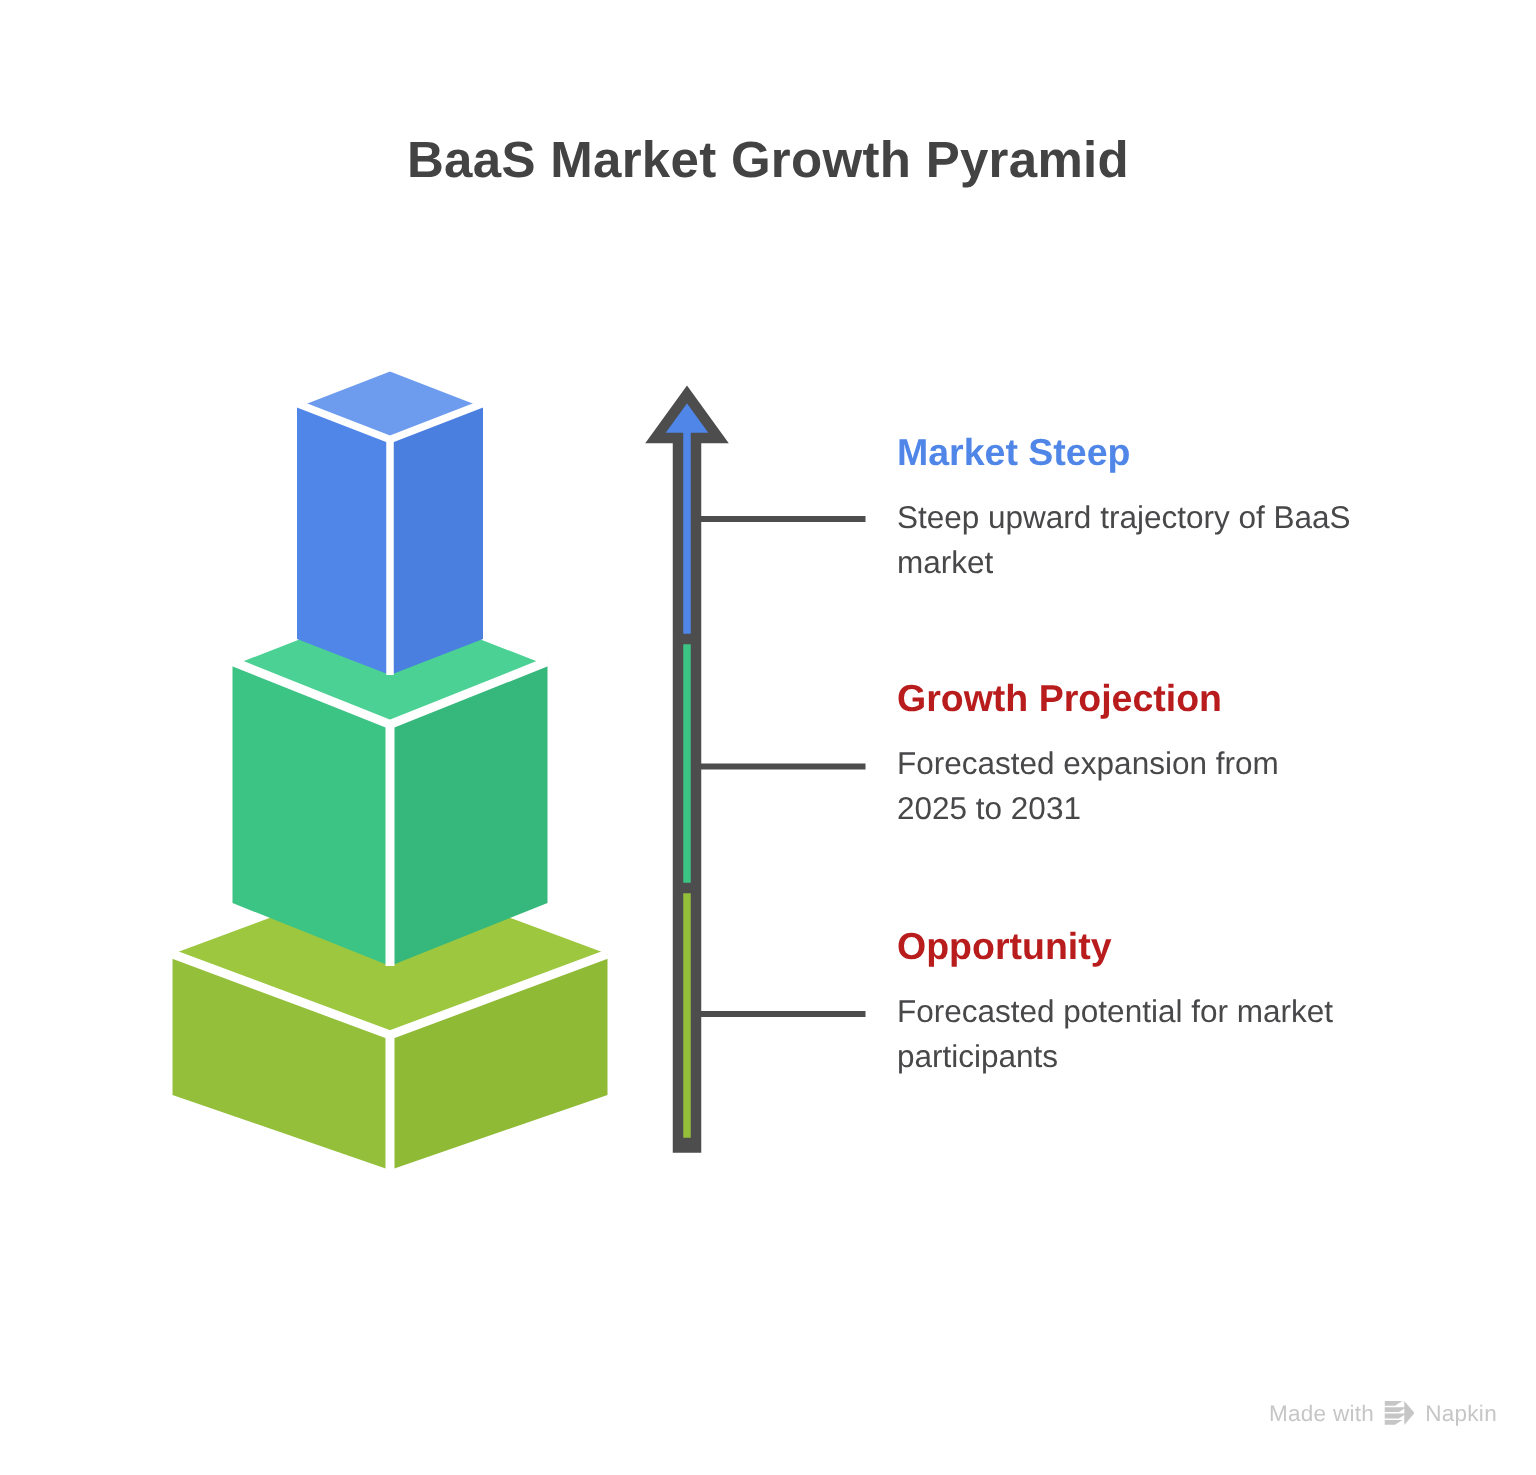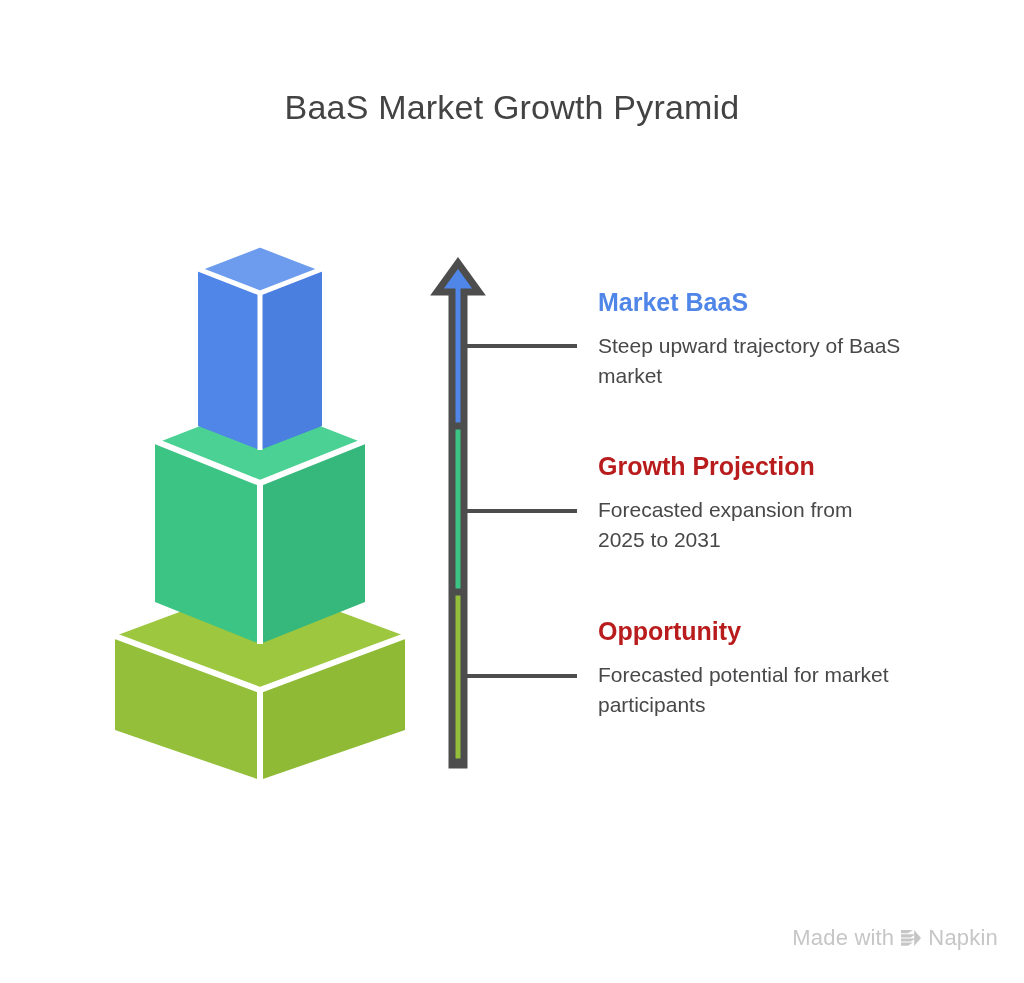--- a/index.html
+++ b/index.html
@@ -24,21 +24,21 @@
   }
 
   
   #page-title {
     position: absolute;
     left: 0;
     top: 88px;
     width: 1024px;
     text-align: center;
     font-size: 34px;
-    font-weight: normal;
+    font-weight: bold;
     color: #434343;
     letter-spacing: 0.2px;
   }
 
   
   #pyramid-graphic {
     position: absolute;
     left: 100px;
     top: 240px;
     width: 400px;
@@ -85,21 +85,21 @@
 
   
   #watermark {
     position: absolute;
     right: 26px;
     bottom: 32px;
     display: flex;
     align-items: center;
     gap: 7px;
     color: #c6c6c6;
-    font-size: 22px;
+    font-size: 15px;
     letter-spacing: 0.2px;
   }
   #watermark .mark {
     display: inline-block;
     line-height: 0;
   }
 </style>
 </head>
 <body>
 
@@ -161,21 +161,21 @@
     <line x1="24" y1="512" x2="42" y2="512" stroke="#4d4d4d" stroke-width="7"></line>
   </svg>
 
   <svg id="connectors" viewBox="0 0 140 525">
     <line x1="12" y1="96" x2="122" y2="96" stroke="#4d4d4d" stroke-width="4"></line>
     <line x1="12" y1="261" x2="122" y2="261" stroke="#4d4d4d" stroke-width="4"></line>
     <line x1="12" y1="426" x2="122" y2="426" stroke="#4d4d4d" stroke-width="4"></line>
   </svg>
 
   <div class="legend-item" id="legend-item-0">
-    <div class="legend-heading" style="color:#4f86e8">Market BaaS</div>
+    <div class="legend-heading" style="color:#4f86e8">Market Steep</div>
     <div class="legend-desc">Steep upward trajectory of BaaS market</div>
   </div>
 
   <div class="legend-item" id="legend-item-1">
     <div class="legend-heading" style="color:#b91c1c">Growth Projection</div>
     <div class="legend-desc">Forecasted expansion from 2025 to 2031</div>
   </div>
 
   <div class="legend-item" id="legend-item-2">
     <div class="legend-heading" style="color:#b91c1c">Opportunity</div>

